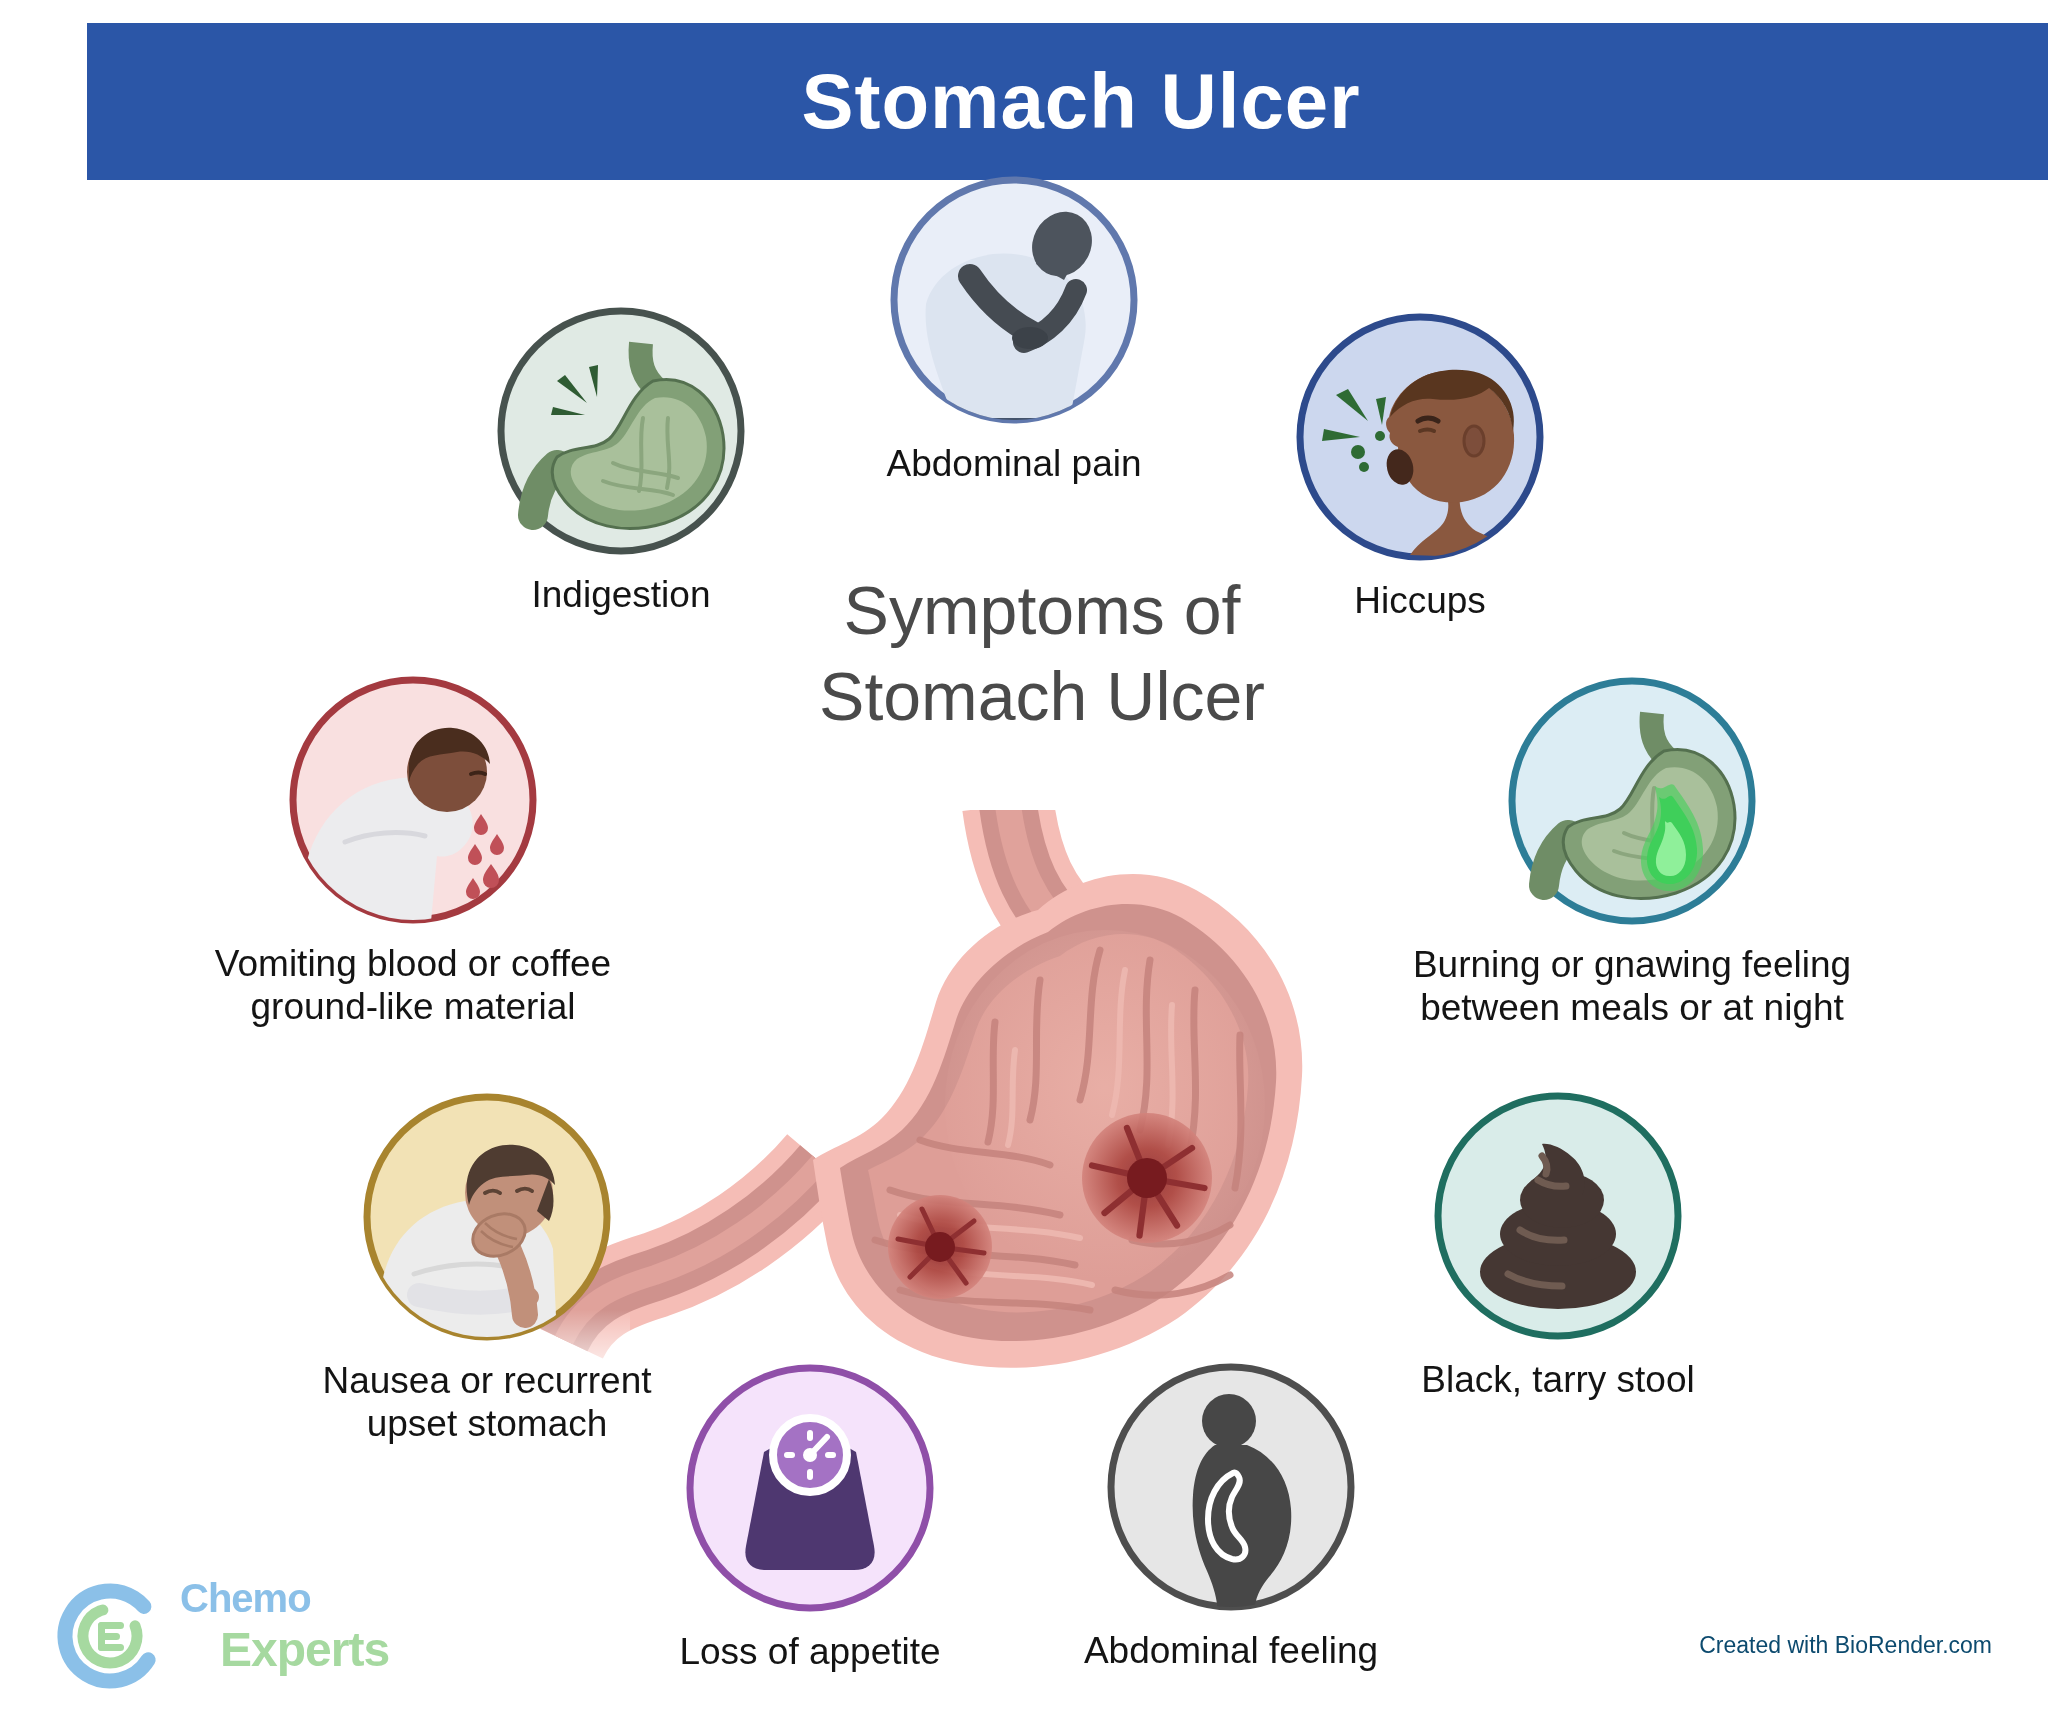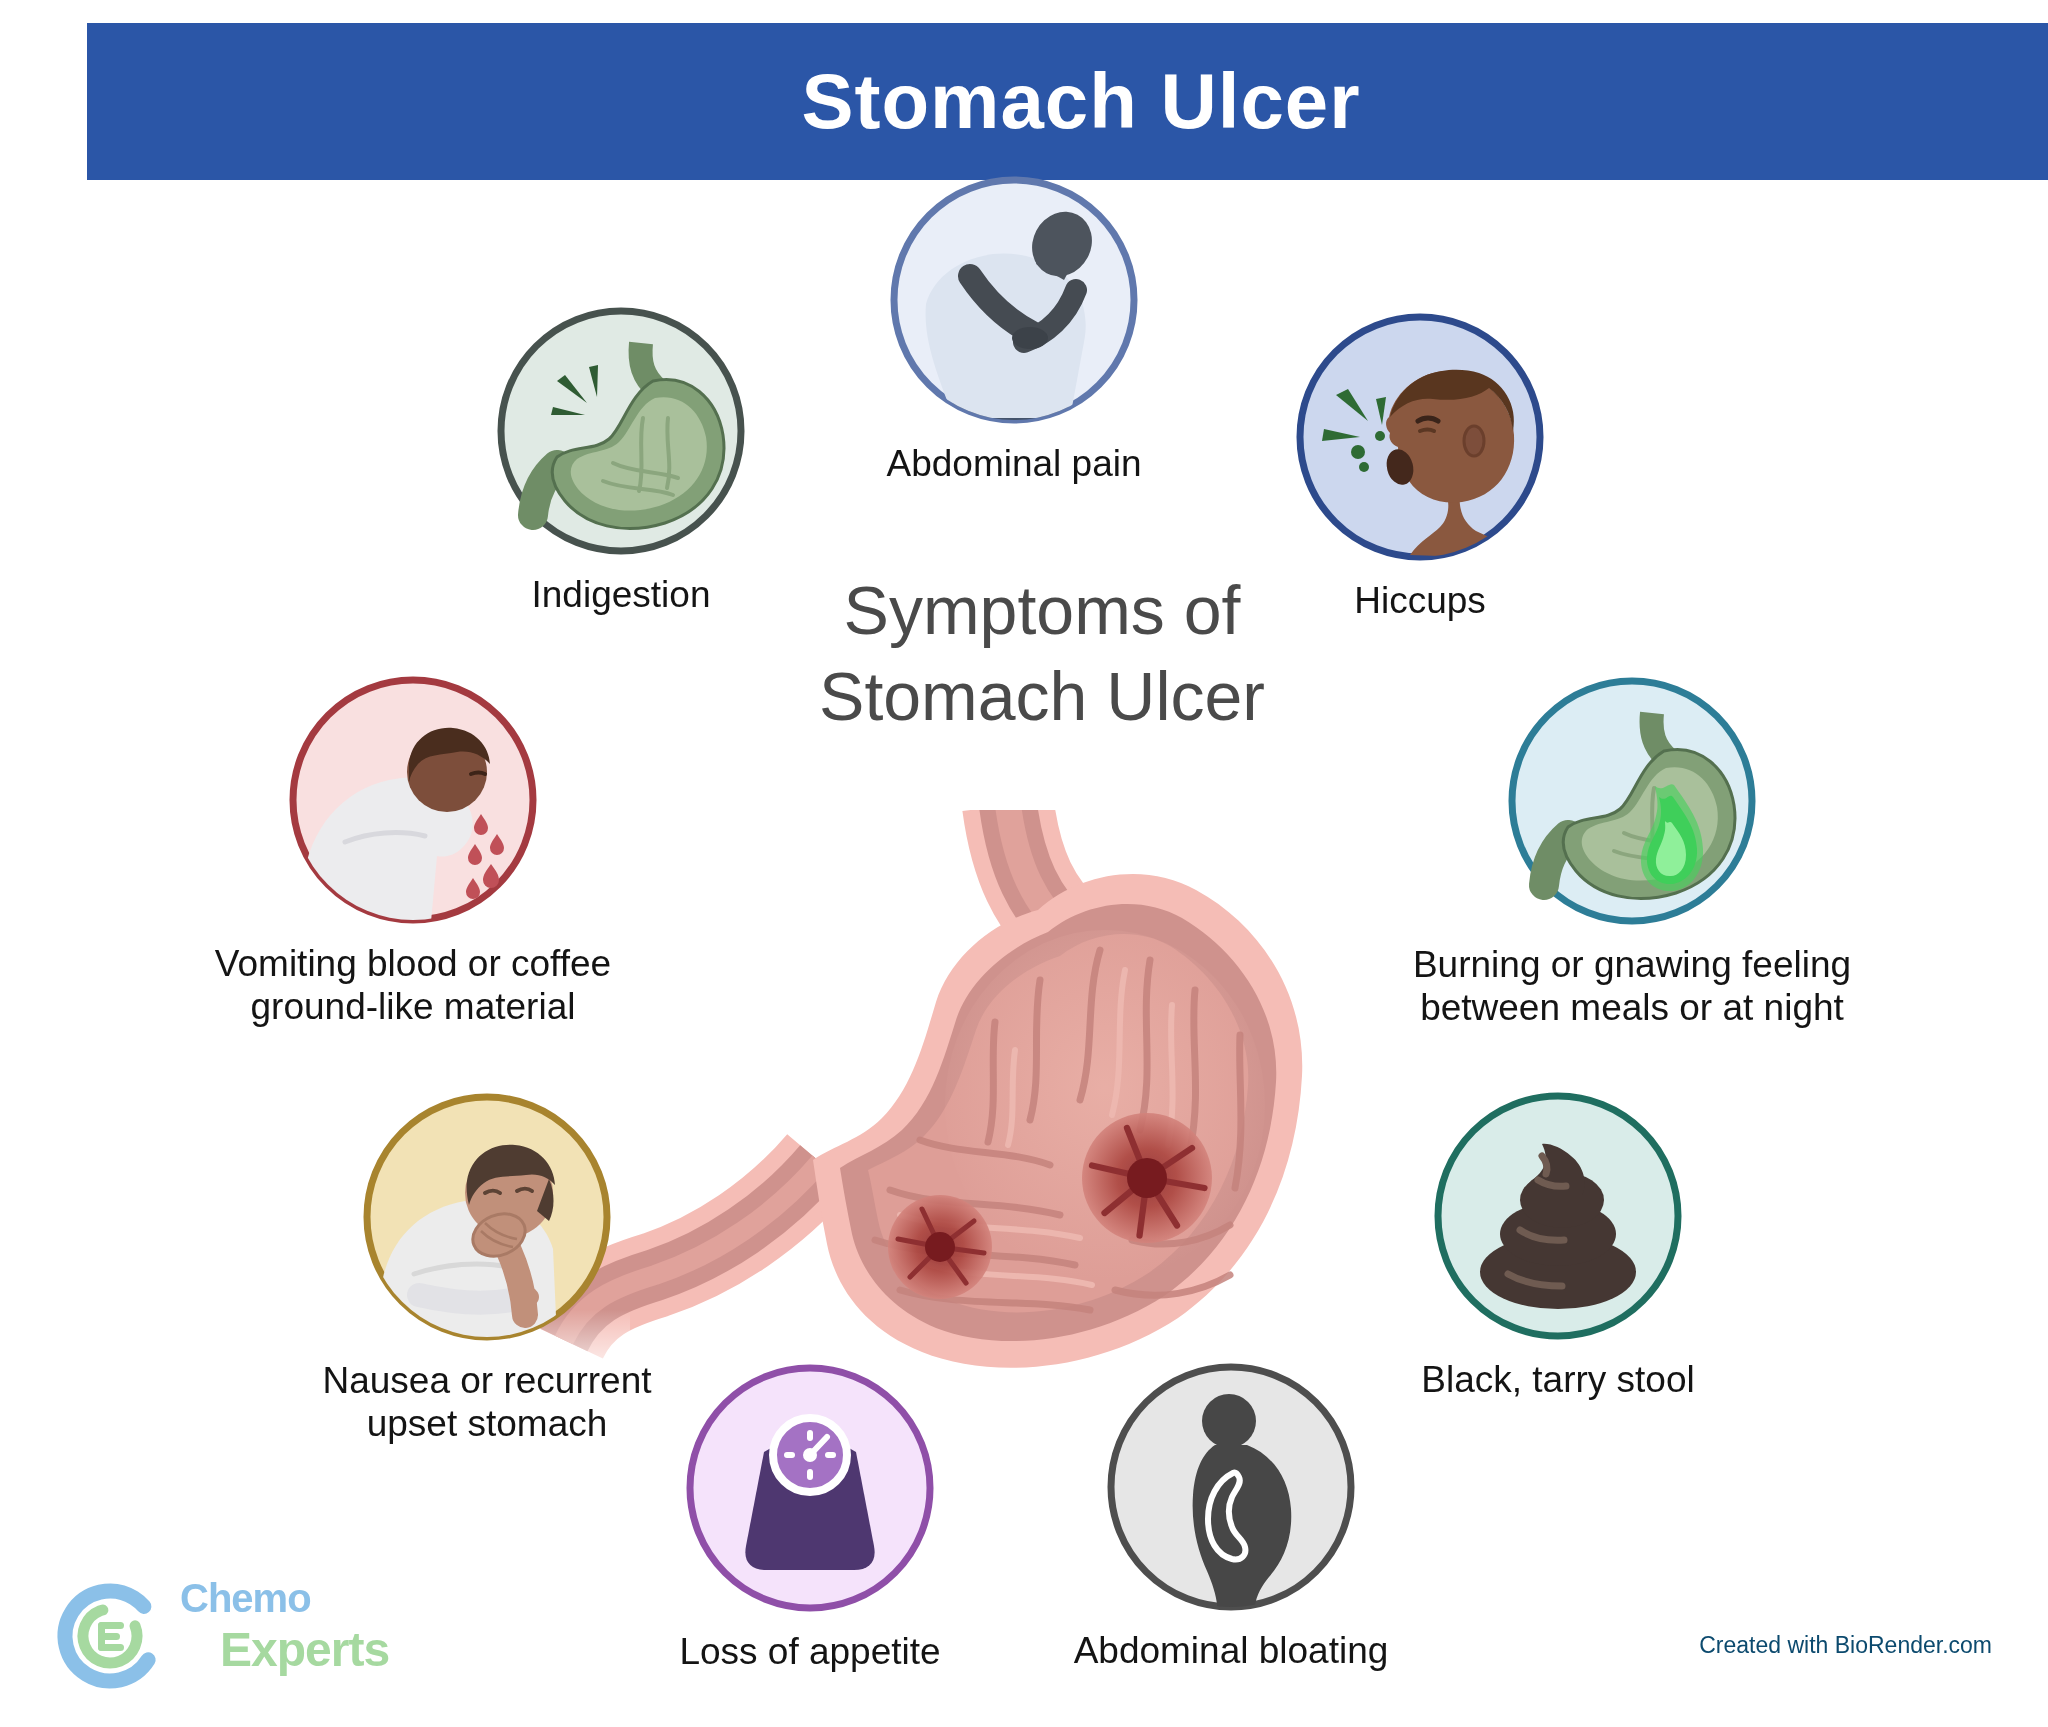--- a/index.html
+++ b/index.html
@@ -329,21 +329,21 @@
       <circle cx="128" cy="128" r="120" fill="#e6e6e6" stroke="#4e4e4e" stroke-width="7"></circle>
       <g clip-path="url(#cp7)" fill="#474747">
         <circle cx="126" cy="62" r="27"></circle>
         <path d="M 112,86 L 144,86 C 170,96 186,120 188,150 C 190,180 180,202 166,218
                  C 158,228 152,238 151,254 L 115,254 C 114,238 110,226 104,212
                  C 94,190 88,164 90,136 C 92,110 100,94 112,86 Z"></path>
       </g>
       <path d="M 130,114 C 114,122 105,140 105,160 C 105,181 114,196 129,200 C 138,202 144,196 142,188
                C 140,180 132,177 129,168 C 125,158 125,147 129,138 C 133,130 139,124 136,118 C 134,114 132,113 130,114 Z" fill="none" stroke="#ffffff" stroke-width="6" stroke-linejoin="round"></path>
     </svg>
-    <figcaption>Abdominal bloating</figcaption>
+    <figcaption>Abdominal feeling</figcaption>
   </figure>
 
   <figure class="symptom" style="left:1430px;top:1088px;">
     <svg class="cir" width="256" height="256" viewBox="0 0 256 256">
       <circle cx="128" cy="128" r="120" fill="#d9ece9" stroke="#1f6e60" stroke-width="7"></circle>
       <g fill="#453733">
         <ellipse cx="128" cy="184" rx="78" ry="37"></ellipse>
         <ellipse cx="128" cy="146" rx="58" ry="32"></ellipse>
         <ellipse cx="132" cy="112" rx="42" ry="28"></ellipse>
         <path d="M 112,56 C 120,72 114,84 102,92 C 96,97 94,103 99,108 L 152,108 C 158,96 154,78 141,68 C 132,60 120,55 112,56 Z"></path>

